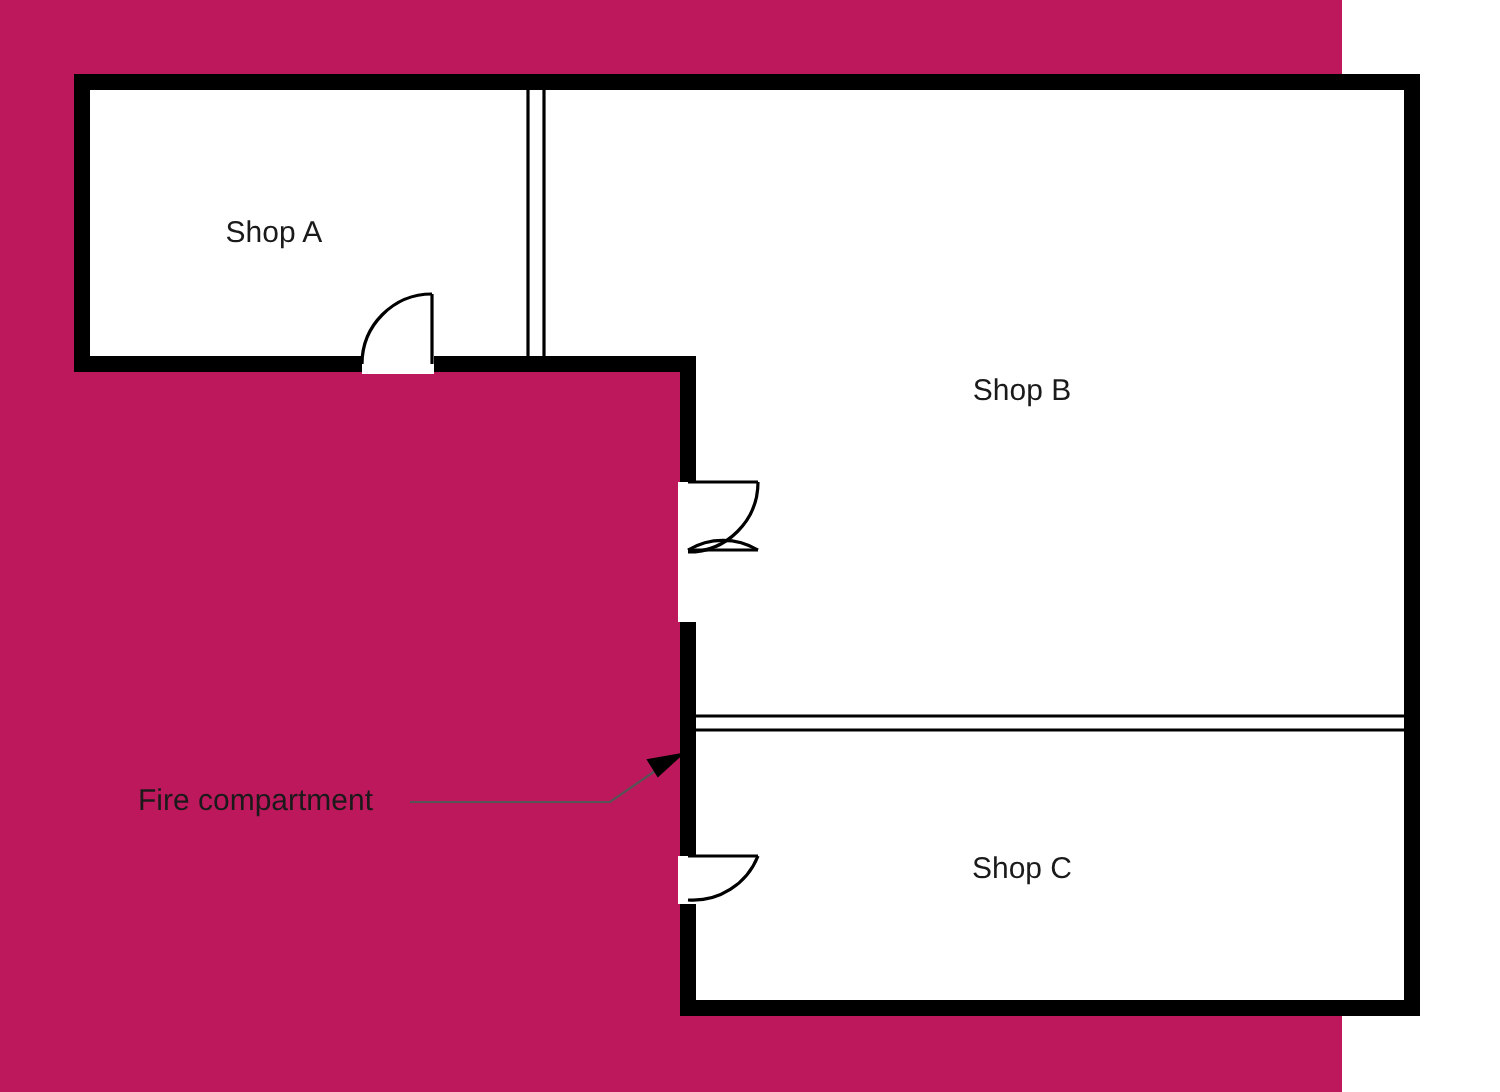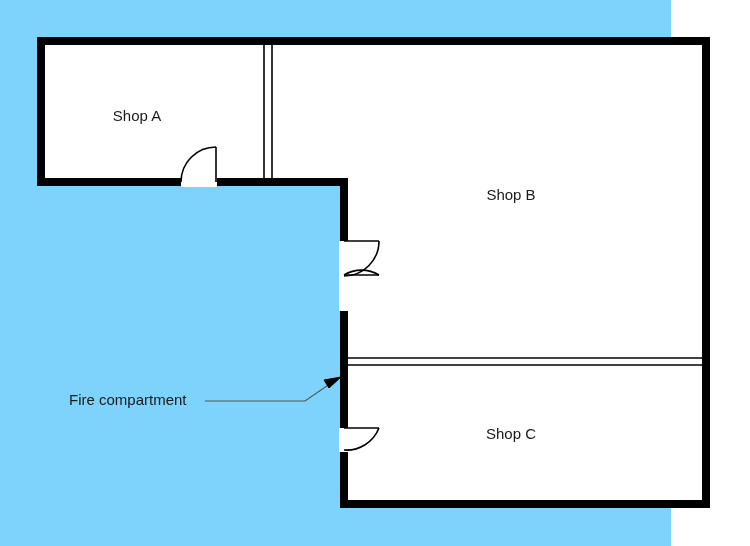--- a/index.html
+++ b/index.html
@@ -10,21 +10,21 @@
   body {
     width: 750px;
     height: 546px;
     font-family: "Liberation Sans", sans-serif;
     overflow: hidden;
   }
   #floorplan-root {
     position: relative;
     width: 671px;
     height: 546px;
-    background: #7dd3fc;
+    background: #be185d;
     text-decoration: underline;
   }
   #floorplan-svg {
     position: absolute;
     left: 0;
     top: 0;
     width: 750px;
     height: 546px;
     display: block;
   }

